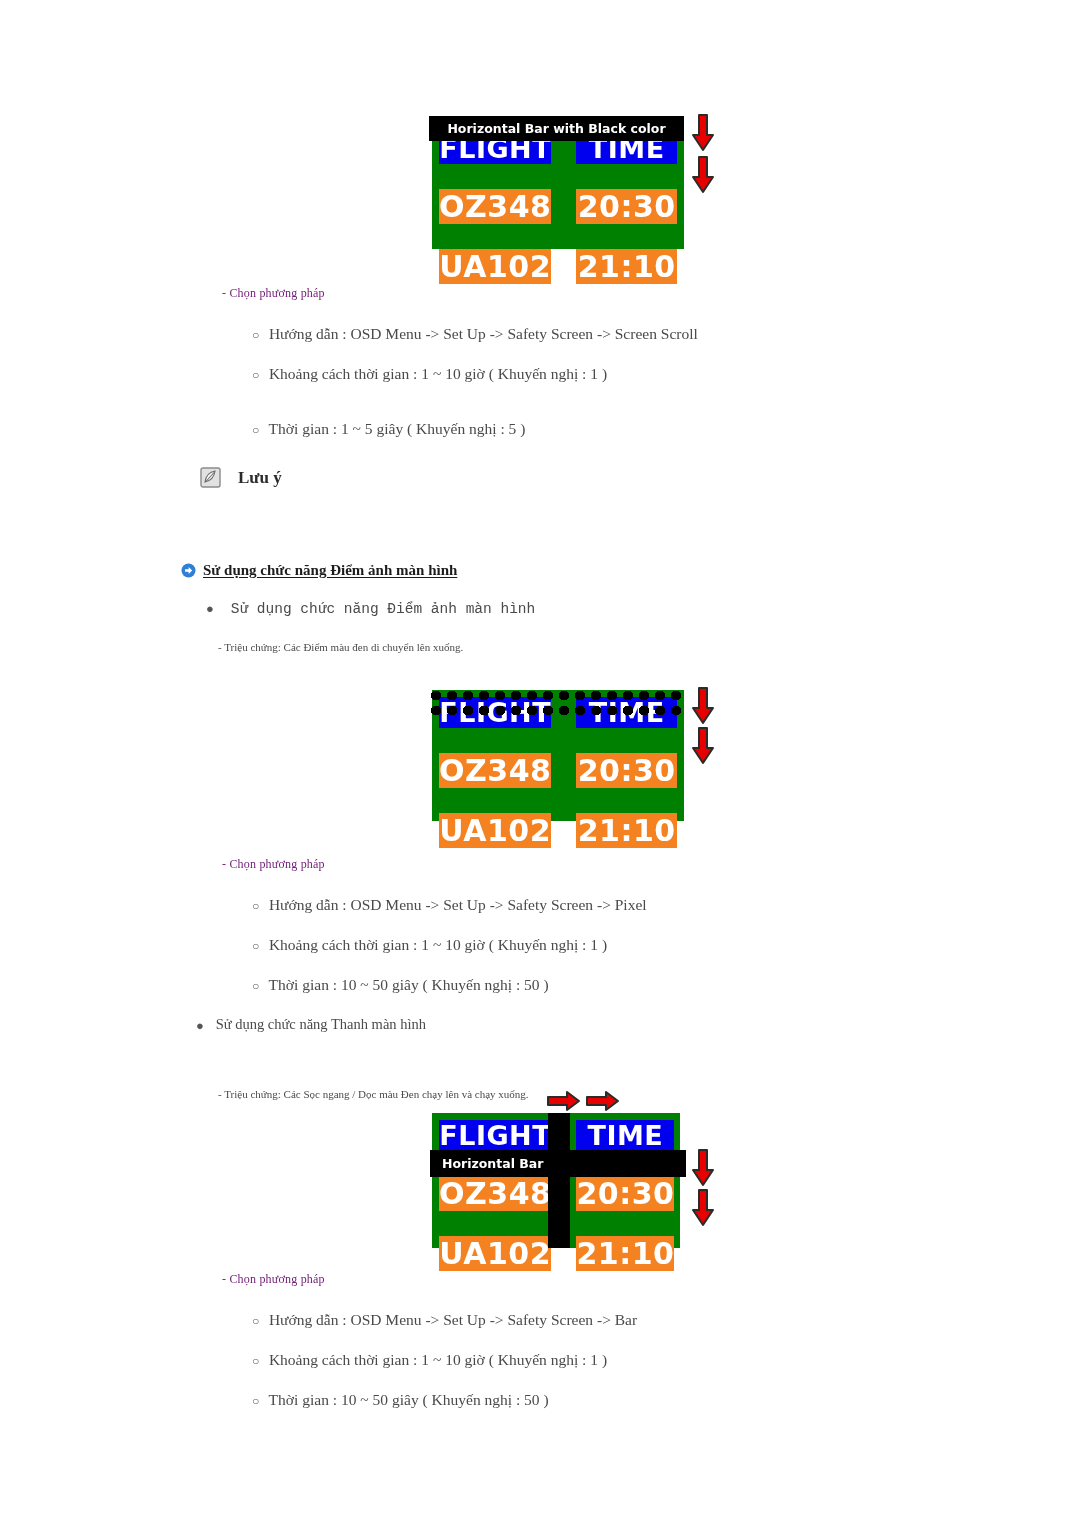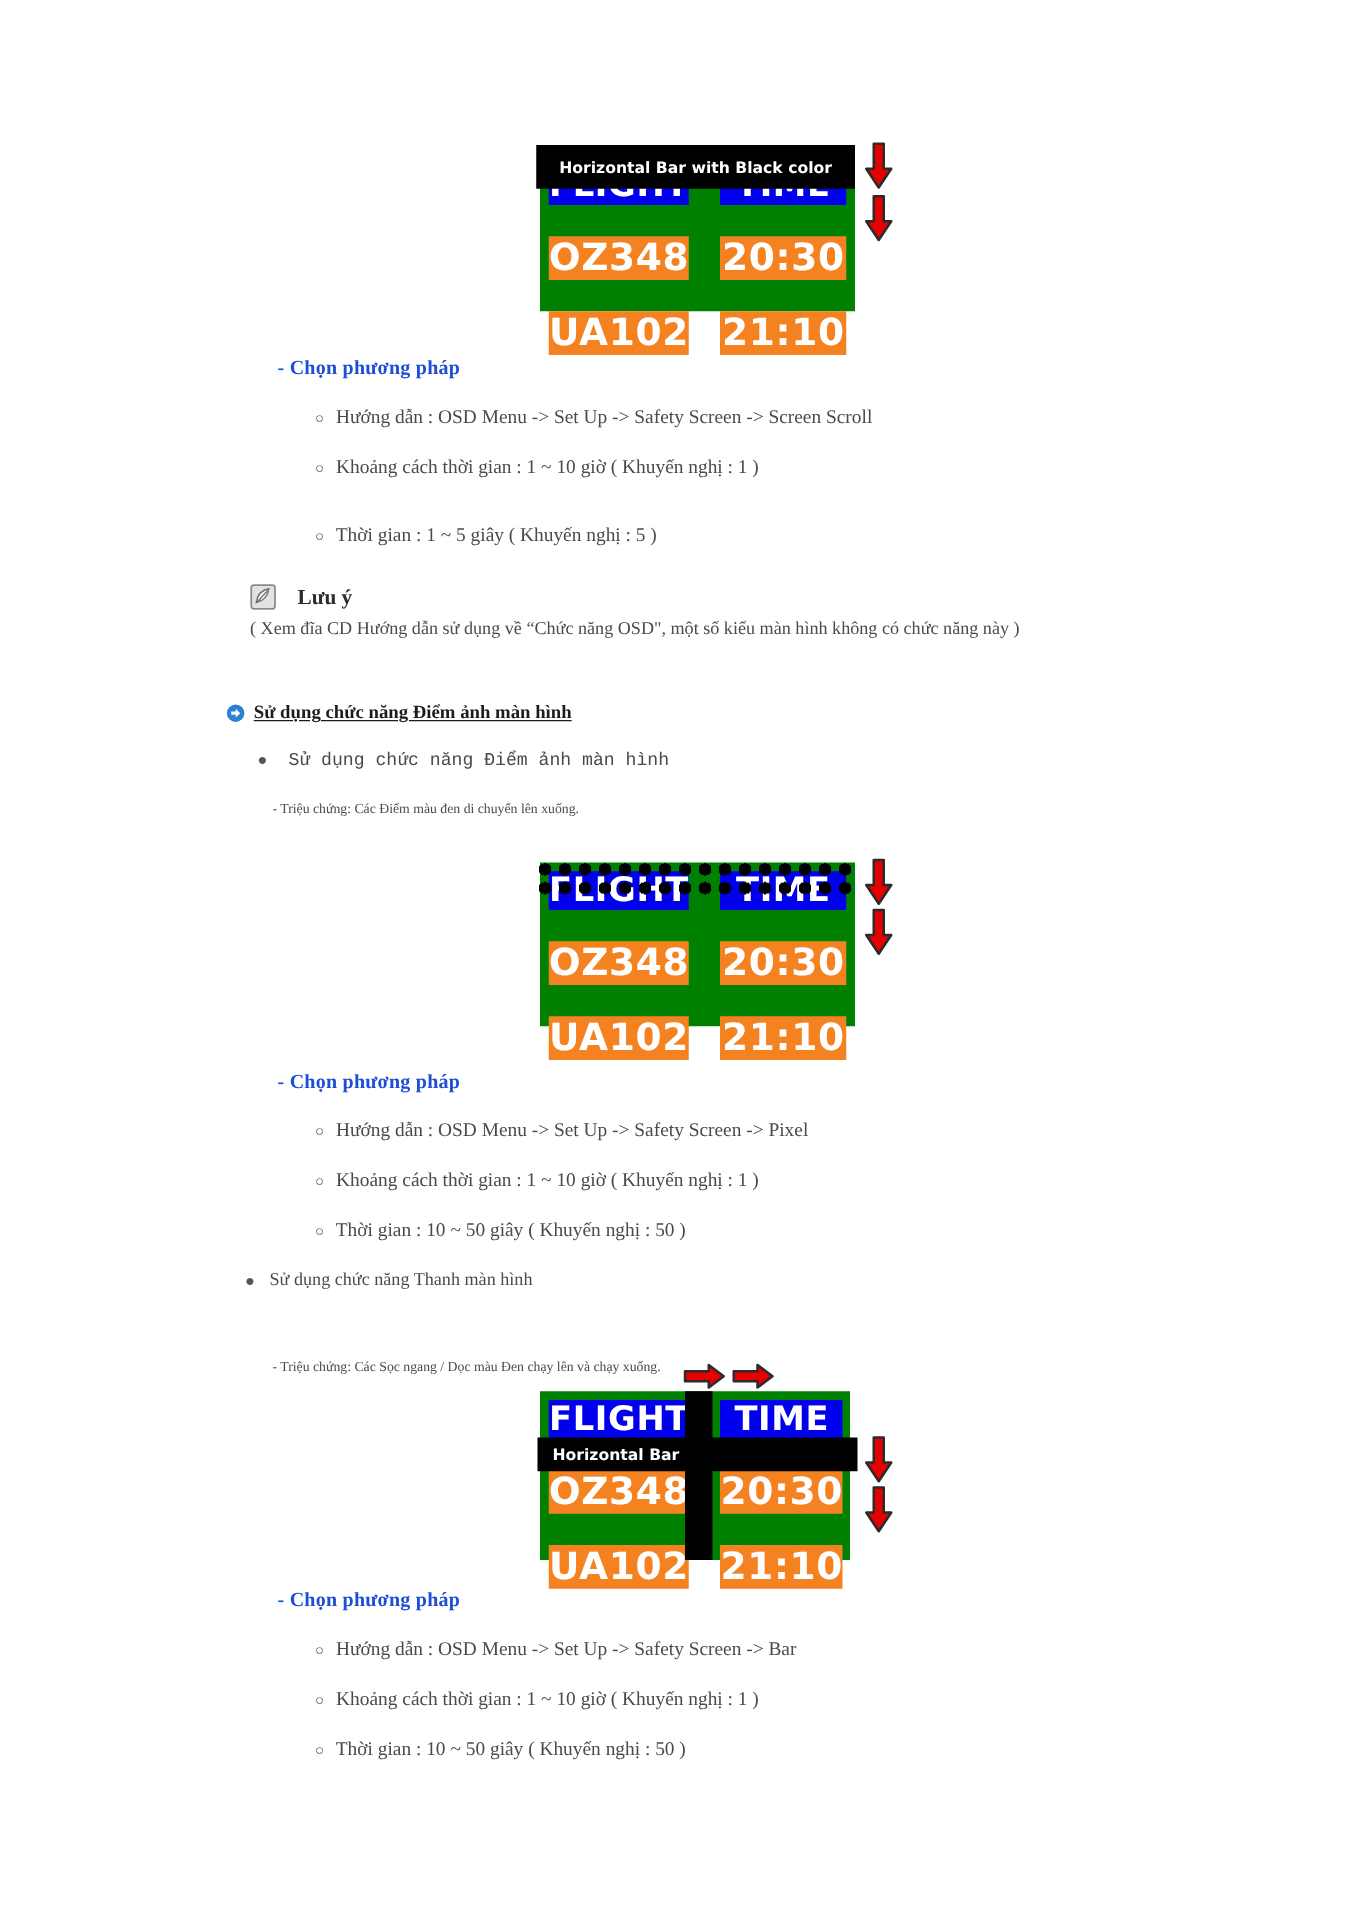--- a/index.html
+++ b/index.html
@@ -12,23 +12,23 @@
     height: 1527px;
     position: relative;
     font-family: "Liberation Serif", "DejaVu Serif", serif;
     color: #3a3a3a;
     overflow: hidden;
   }
 
   
   .sec-head {
     position: absolute;
-    font-weight: bold;
-    font-size: 16px;
-    color: #1d4ed8;
+    font-weight: normal;
+    font-size: 12px;
+    color: #701a75;
     white-space: nowrap;
     letter-spacing: .2px;
   }
   .opt-line {
     position: absolute;
     font-size: 15.5px;
     color: #4a4a4a;
     white-space: nowrap;
   }
   .opt-line .circ {
@@ -163,21 +163,21 @@
 <div class="board" style="left:432px; top:126px; width:252px; height:123px;">
   <div class="board-grid">
     <div class="cell head">FLIGHT</div>
     <div class="cell head">TIME</div>
     <div class="cell data">OZ348</div>
     <div class="cell data">20:30</div>
     <div class="cell data">UA102</div>
     <div class="cell data">21:10</div>
   </div>
 </div>
-<div class="ovl-bar" style="left:429px; top:116px; width:255px; height:35px; font-size:12.5px;">Horizontal Bar with Black color</div>
+<div class="ovl-bar" style="left:429px; top:116px; width:255px; height:25px; font-size:12.5px;">Horizontal Bar with Black color</div>
 
 <div class="arrow-down" style="left:690px; top:113px;">
   <svg width="26" height="40" viewBox="0 0 26 40">
     <path d="M9 2 h8 v20 h6 L13 37 L3 22 h6 z" fill="#e60000" stroke="#2b2b2b" stroke-width="2" stroke-linejoin="round"></path>
   </svg>
 </div>
 <div class="arrow-down" style="left:690px; top:155px;">
   <svg width="26" height="40" viewBox="0 0 26 40">
     <path d="M9 2 h8 v20 h6 L13 37 L3 22 h6 z" fill="#e60000" stroke="#2b2b2b" stroke-width="2" stroke-linejoin="round"></path>
   </svg>
@@ -202,21 +202,20 @@
   <div class="note-title">
     <span class="note-icon">
       <svg width="21" height="21" viewBox="0 0 21 21">
         <rect x="1" y="1" width="19" height="19" rx="2" fill="#e2e2e2" stroke="#8a8a8a" stroke-width="1.4"></rect>
         <path d="M5 15 C6 9 9 5 15 4 C14 11 10 14 5 15 z" fill="#fbfbfb" stroke="#6f6f6f" stroke-width="1.2"></path>
         <path d="M5.5 15 L14 5.5" stroke="#6f6f6f" stroke-width="1.1"></path>
       </svg>
     </span>
     <span>Lưu ý</span>
   </div>
-  <div class="note-body">( Xem đĩa CD Hướng dẫn sử dụng về “Chức năng OSD", một số kiểu màn hình không có chức năng này )</div>
 </div>
 
 <div class="blue-head" style="left:181px; top:562px;">
   <span class="blue-bullet">
     <svg width="15" height="15" viewBox="0 0 15 15">
       <circle cx="7.5" cy="7.5" r="7" fill="#2f7fd6"></circle>
       <path d="M4 6.2 h3.6 V4 l3.6 3.6 L7.6 11 V8.8 H4 z" fill="#ffffff"></path>
     </svg>
   </span>
   <span class="blue-head-text">Sử dụng chức năng Điểm ảnh màn hình</span>

